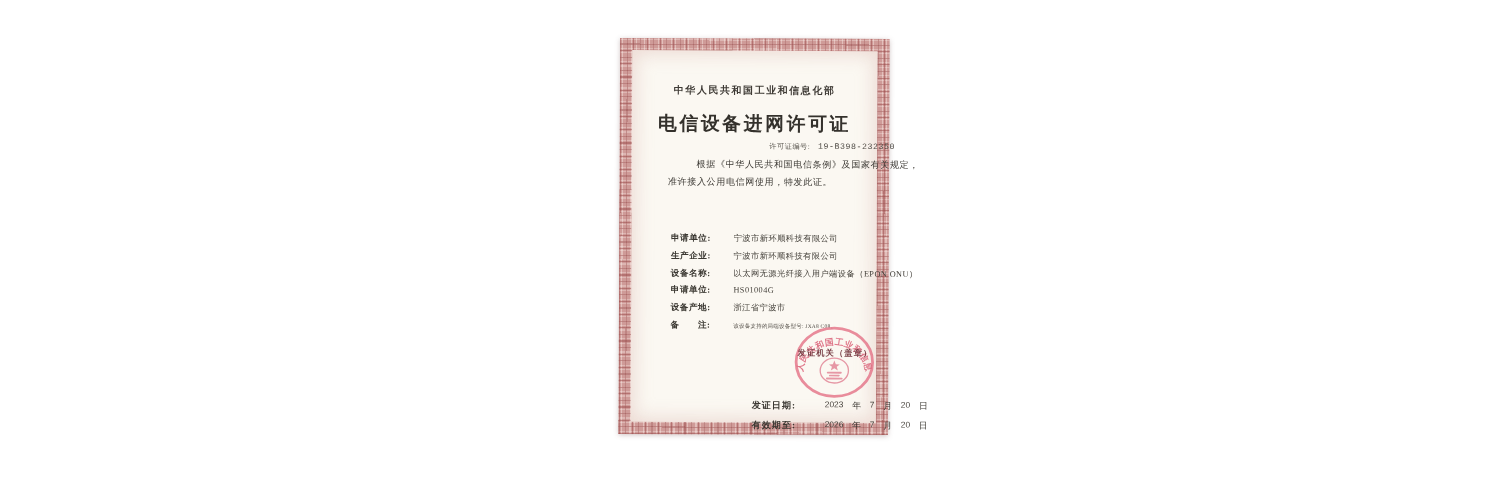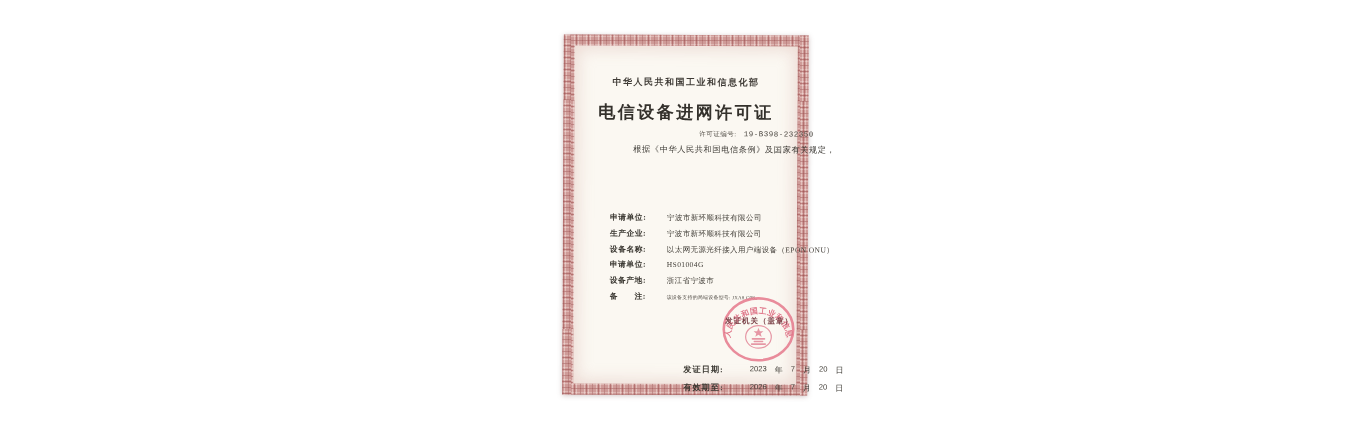--- a/index.html
+++ b/index.html
@@ -61,20 +61,21 @@
       <div class="ministry">中华人民共和国工业和信息化部</div>
       <div class="big-title">电信设备进网许可证</div>
 
       <div class="license-line">
         <span class="license-label">许可证编号:</span>
         <span class="license-no">19-B398-232350</span>
       </div>
 
       <div class="para">
         <div class="pline first">根据《中华人民共和国电信条例》及国家有关规定，</div>
+        <div class="pline">准许接入公用电信网使用，特发此证。</div>
       </div>
 
       <div class="field-row" style="top:160px">
         <span class="flabel">申请单位:</span>
         <span class="fvalue">宁波市新环顺科技有限公司</span>
       </div>
       <div class="field-row" style="top:192px">
         <span class="flabel">设备名称:</span>
         <span class="fvalue">以太网无源光纤接入用户端设备（EPON ONU）</span>
       </div>

